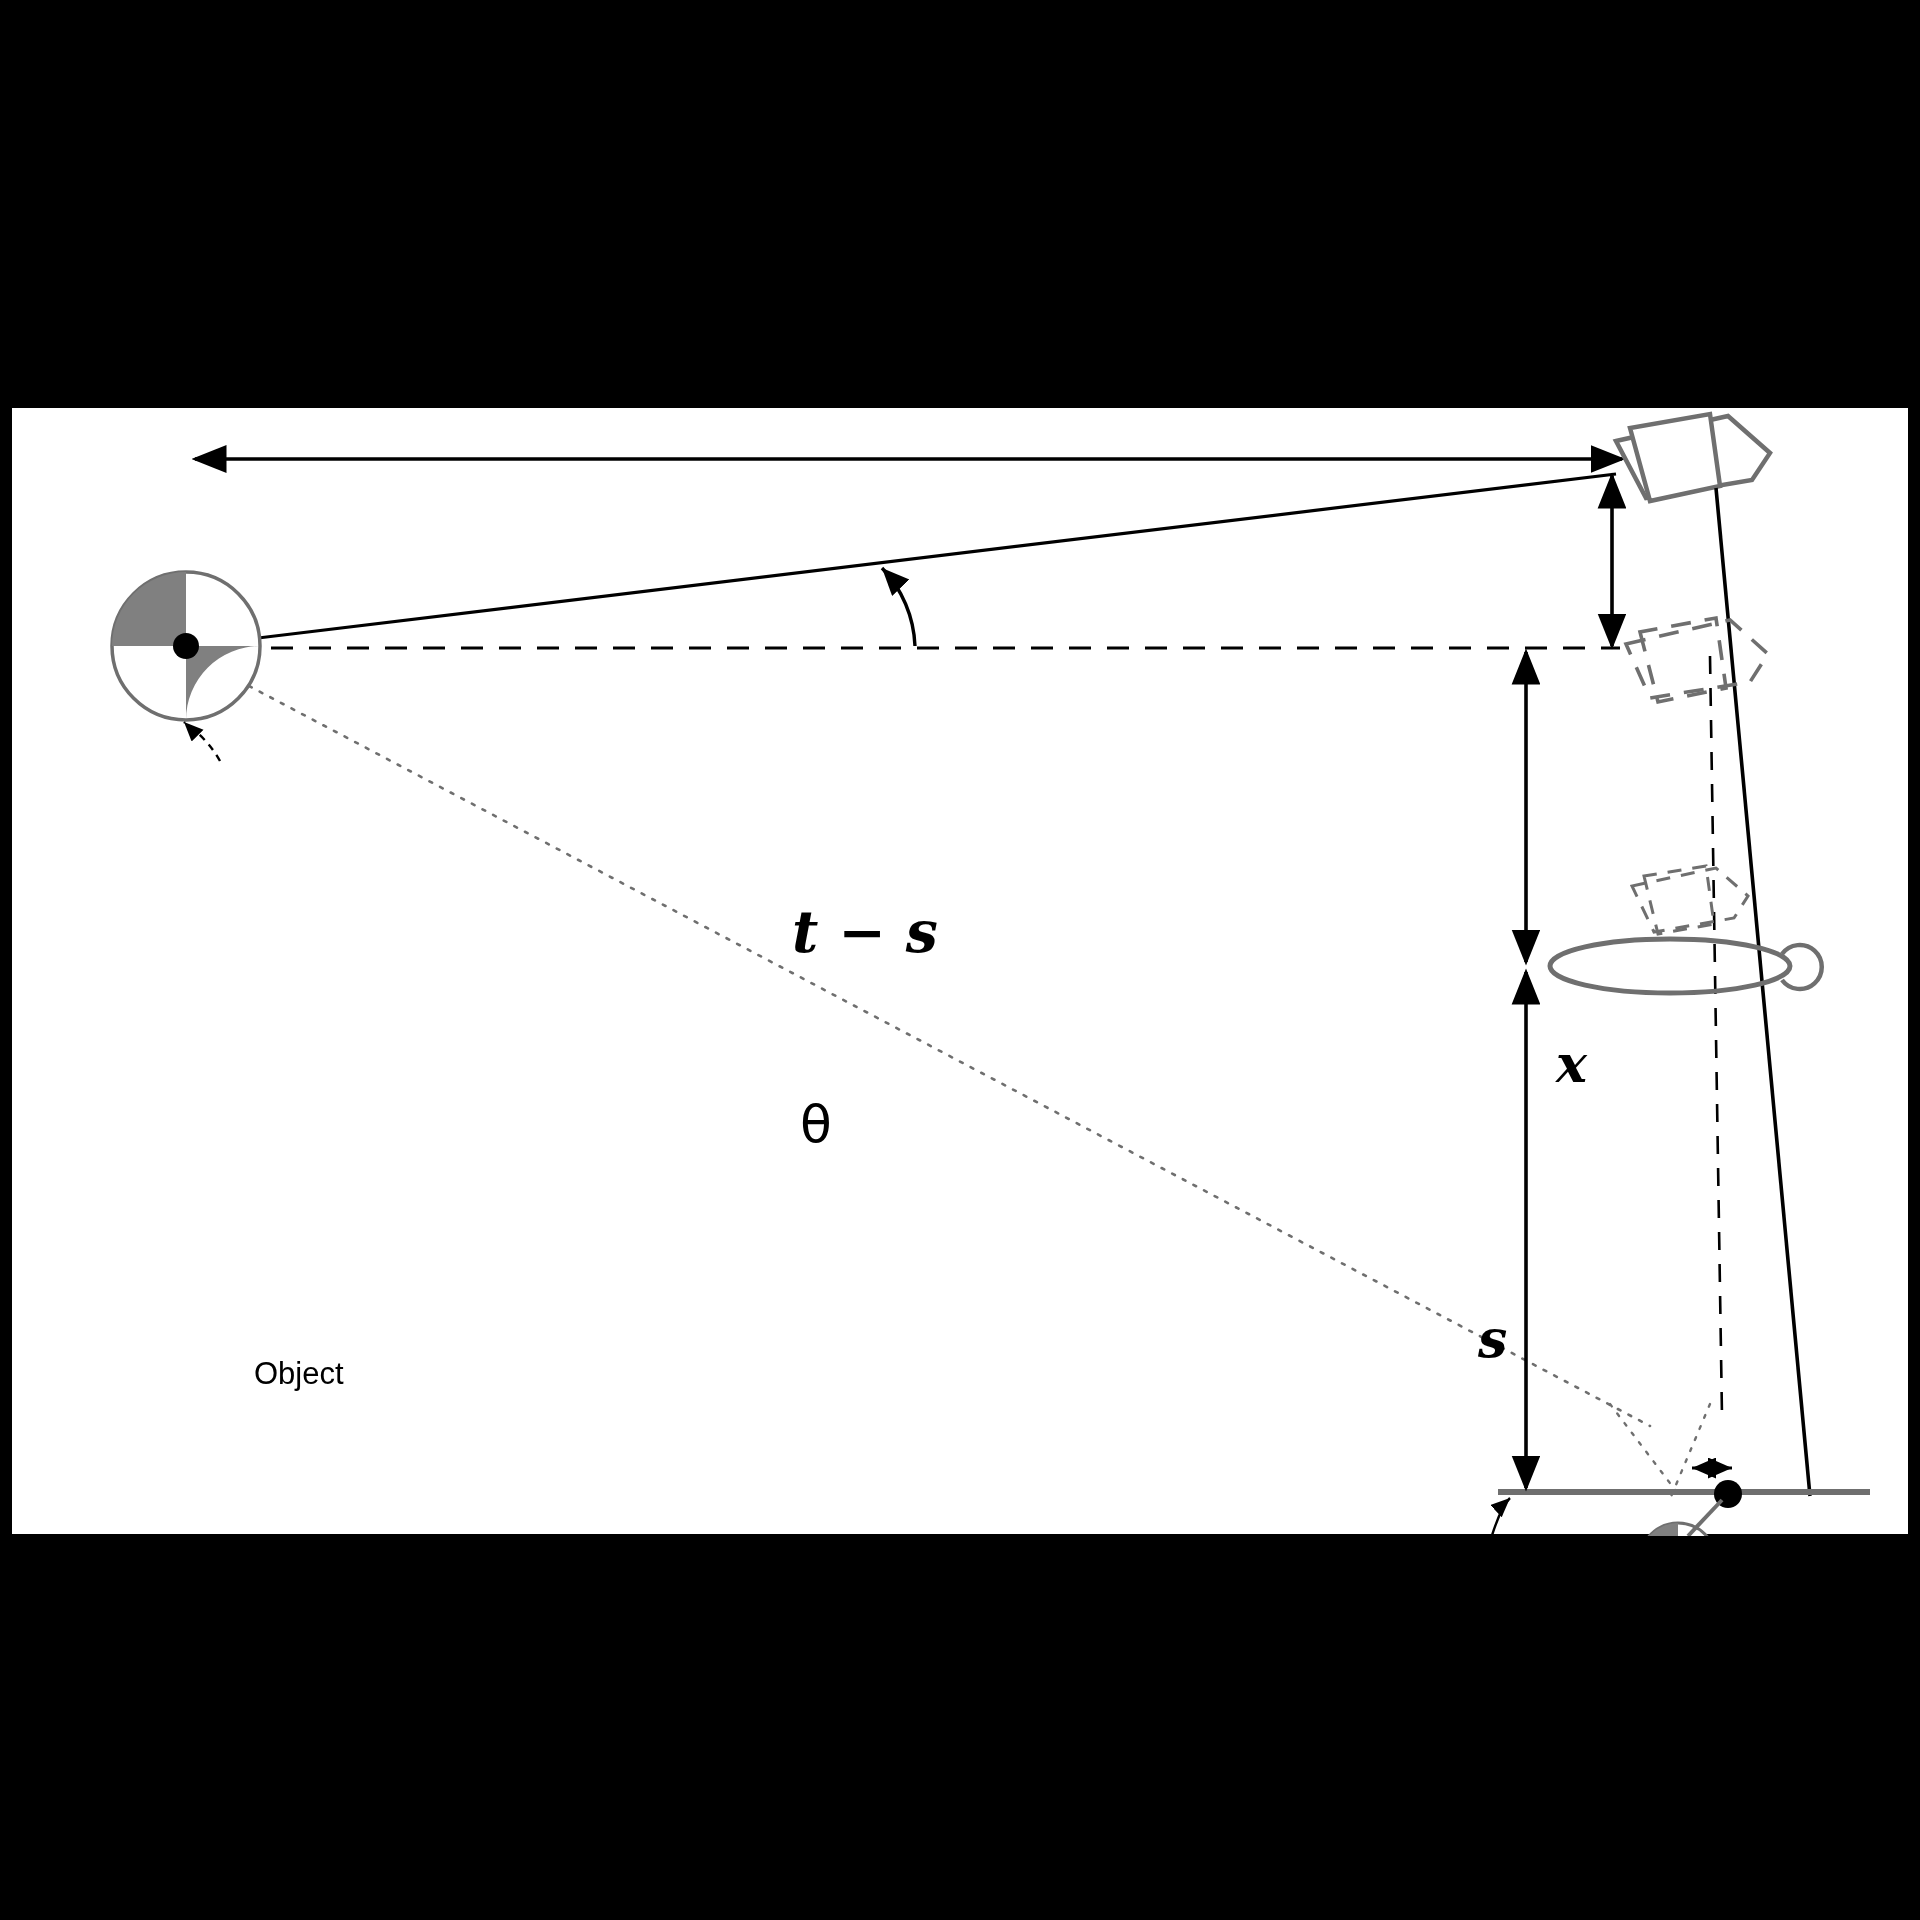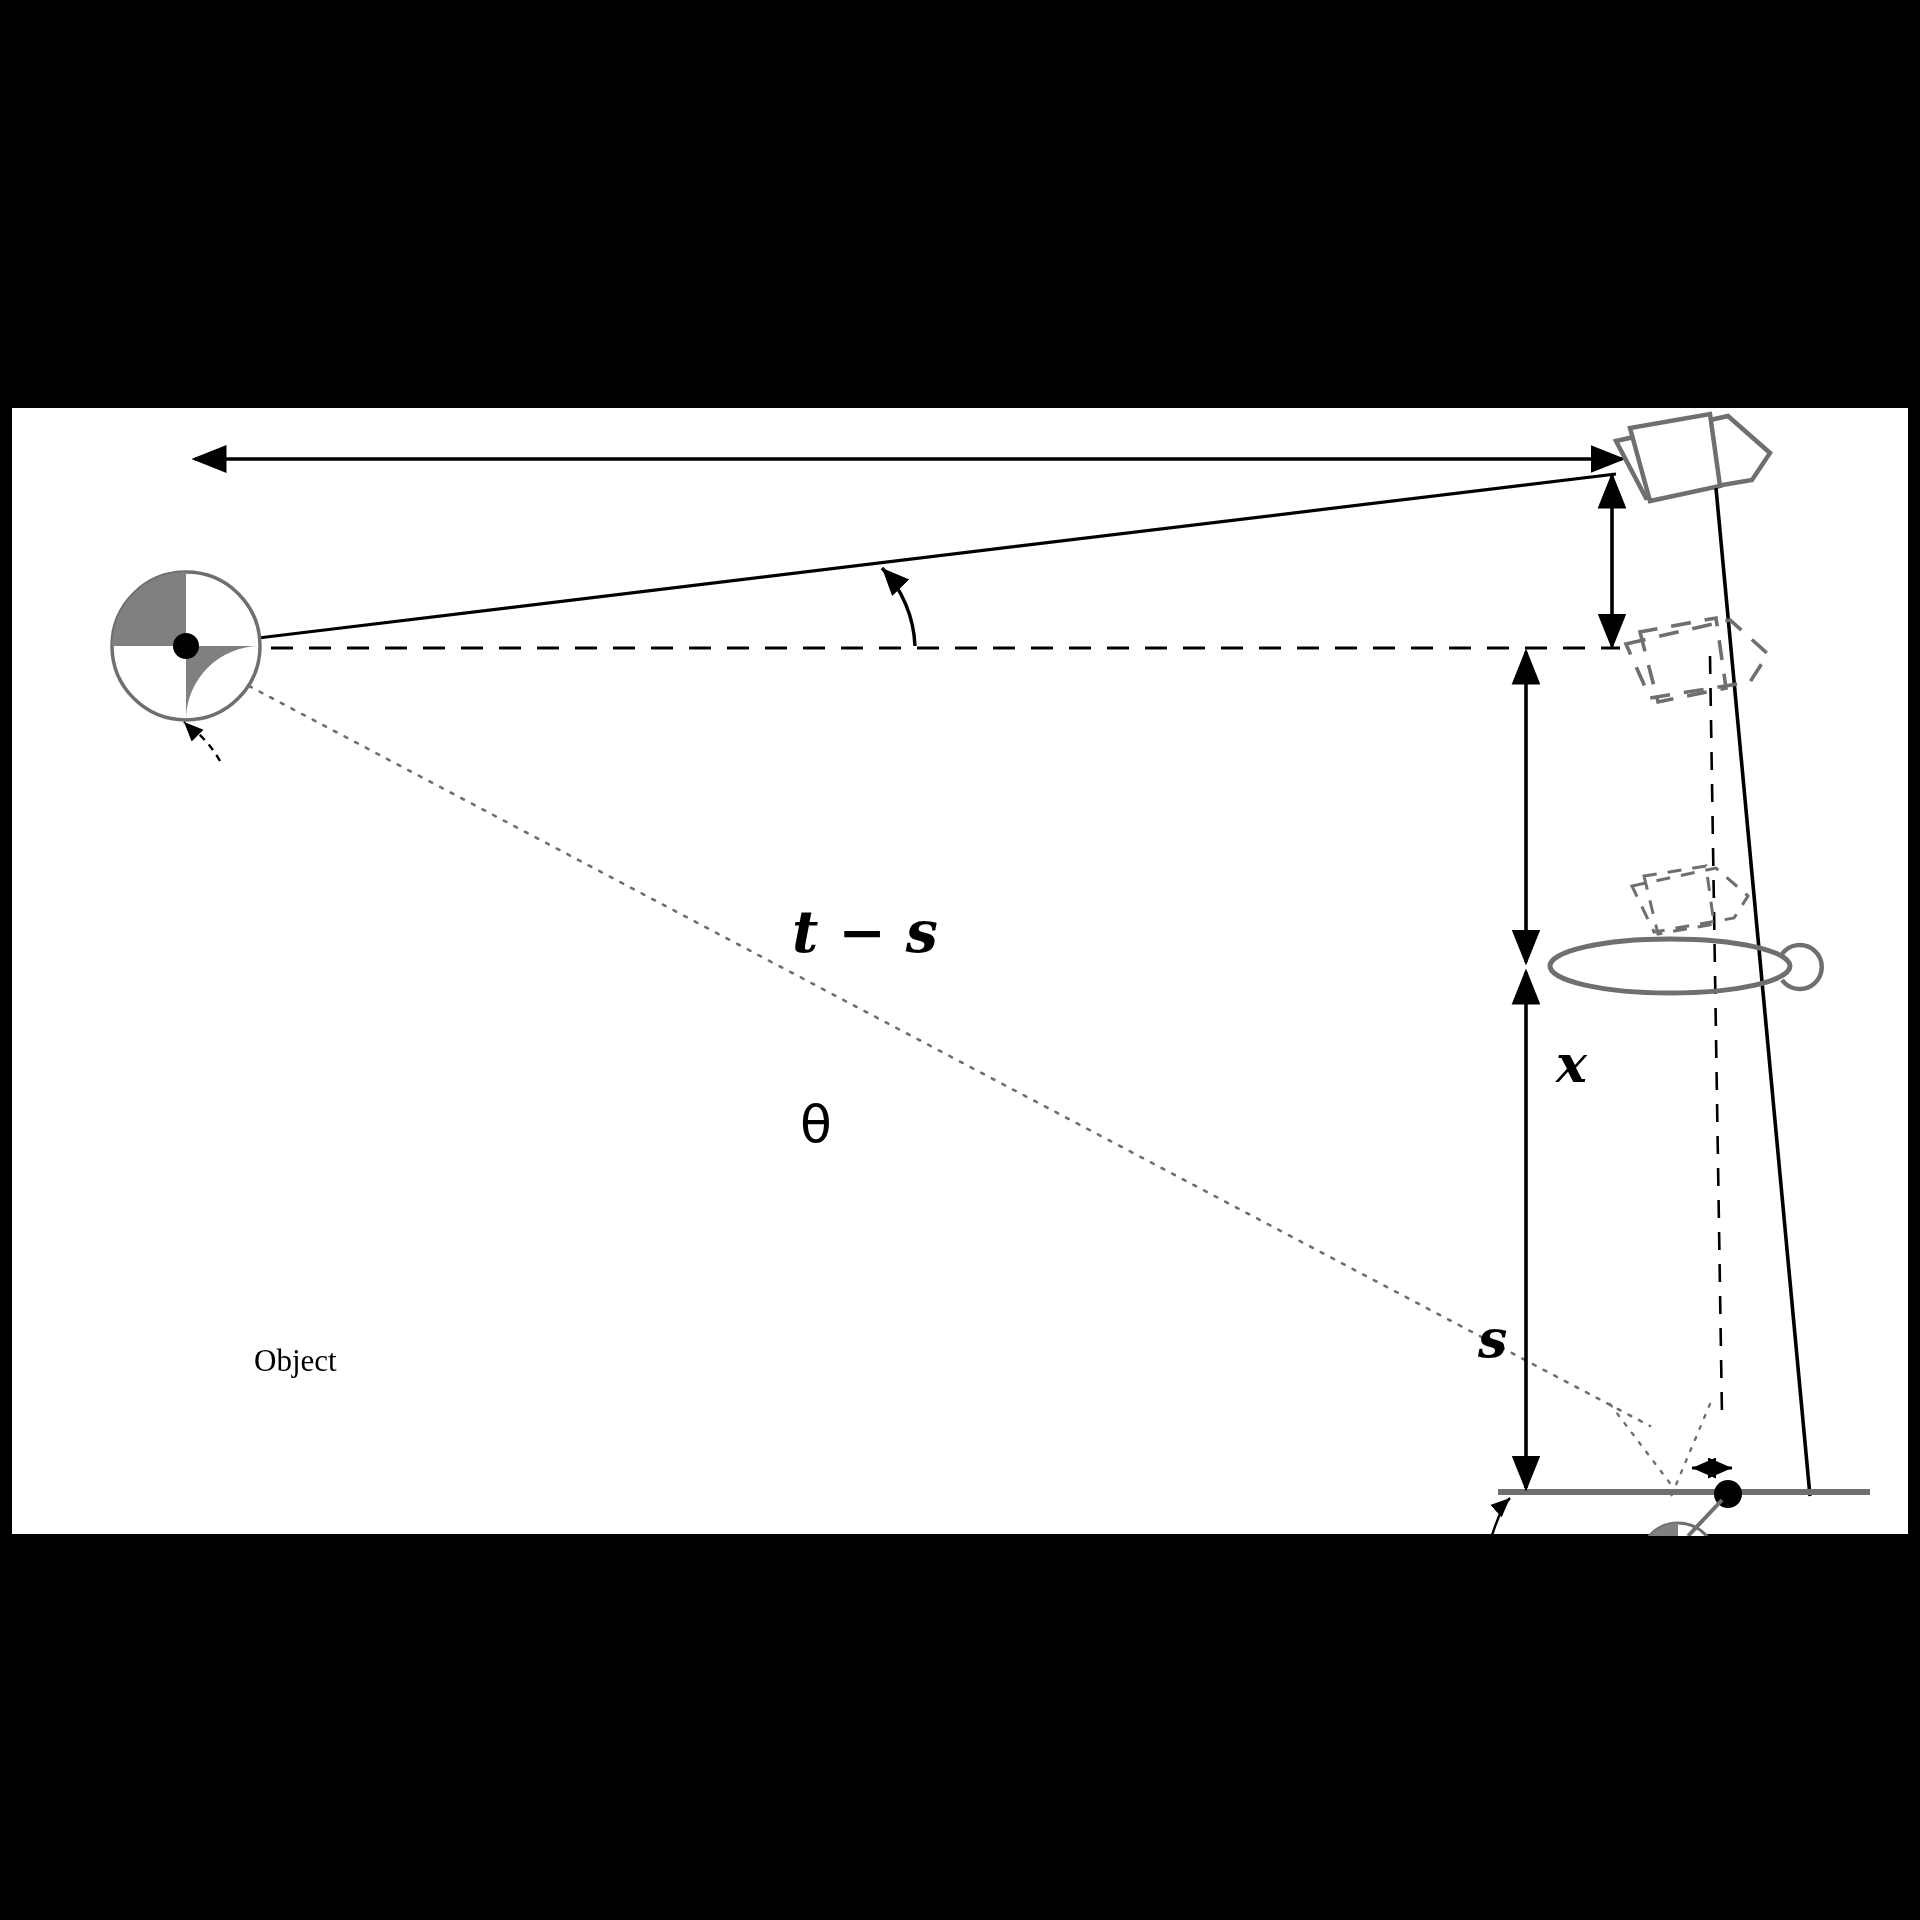--- a/index.html
+++ b/index.html
@@ -35,22 +35,23 @@
     color: #000000;
     white-space: pre;
     line-height: 1.08;
   }
   .math {
     font-family: "DejaVu Serif", serif;
     font-style: italic;
     font-weight: 700;
   }
   .plain {
-    font-family: Liberation Serif, serif;
+    font-family: Liberation Sans, sans-serif;
     font-size: 31px;
+    margin-top: 13px;
   }
   .theta {
     font-family: "DejaVu Sans", sans-serif;
     font-size: 52px;
     font-style: normal;
     font-weight: 400;
   }
   #lbl-ts { left: 782px; top: 495px; font-size: 57px; }
   #lbl-x  { left: 1546px; top: 630px; font-size: 52px; }
   #lbl-s  { left: 1468px; top: 905px; font-size: 52px; }

